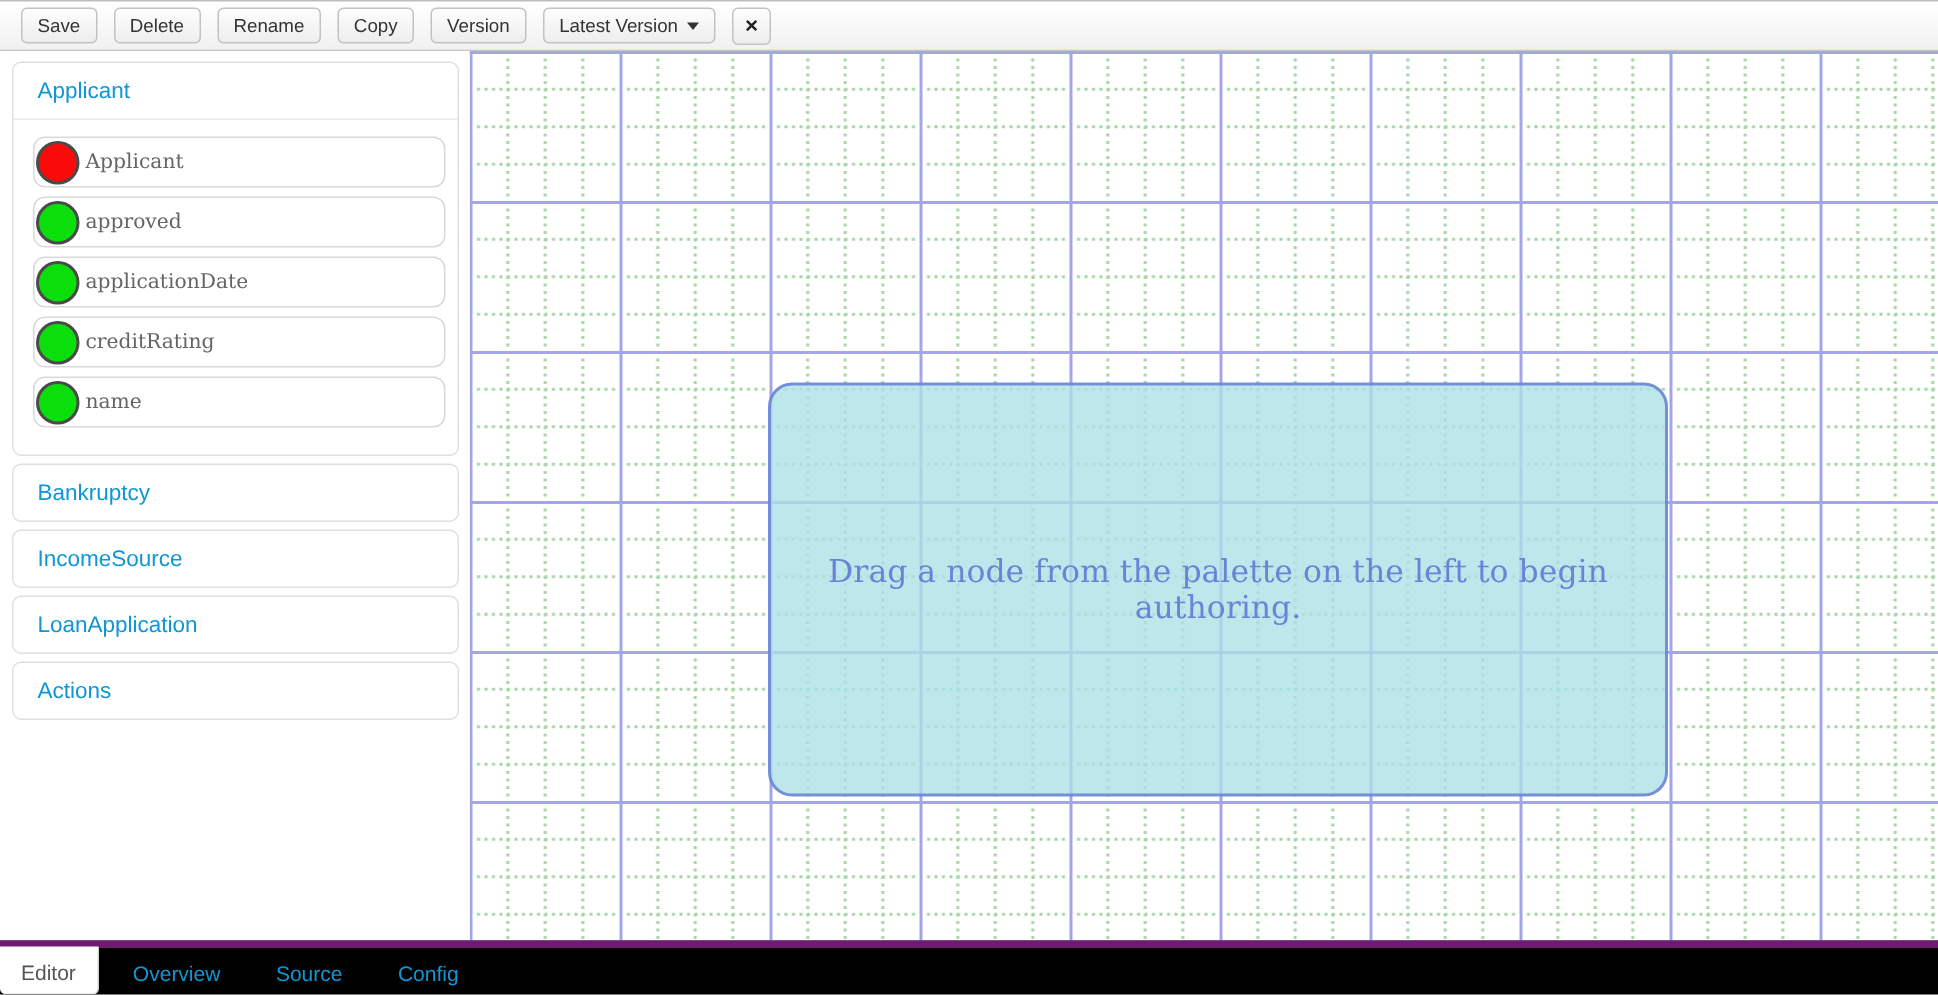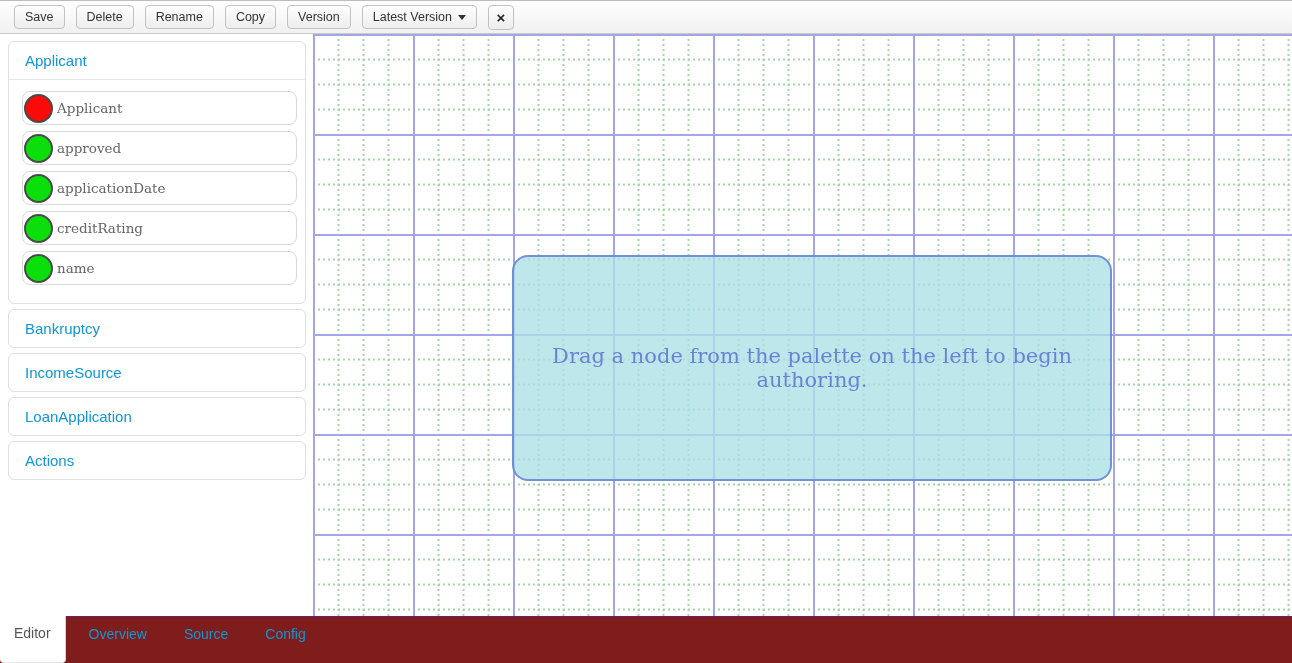--- a/index.html
+++ b/index.html
@@ -59,36 +59,36 @@
     margin-left: 4px; white-space: nowrap;
   }
 
   
   .canvas {
     position: absolute; left: 313px; top: 34px; width: 979px; height: 593px;
     background: #fff;
   }
   .canvas svg { position: absolute; left: 0; top: 0; }
   .placeholder {
-    position: absolute; left: 199px; top: 221px; width: 600px; height: 226px;
+    position: absolute; left: 199px; top: 221px; width: 600px; height: 276px;
     border: 2px solid rgba(90, 115, 210, 0.75);
     background: rgba(172, 224, 231, 0.78);
     border-radius: 16px;
     display: flex; align-items: center; justify-content: center;
     text-align: center;
   }
   .placeholder span {
     font-family: "DejaVu Serif", serif; font-size: 21px; color: #6a83d6;
     padding: 0 20px;
   }
 
   
   .tabbar {
-    position: absolute; left: 0; bottom: 0; width: 1292px; height: 47px;
-    background: #7f1d1d; border-top: 1px solid #701a75;
+    position: absolute; left: 0; bottom: 0; width: 1292px; height: 36px;
+    background: #000000; border-top: 5px solid #701a75;
     display: flex; align-items: stretch;
   }
   .tab {
     font-size: 14px; padding: 9px 14px; line-height: 1.2; cursor: pointer;
     text-decoration: none; display: inline-block;
   }
   .tab.active {
     margin-top: -1px; background: #fff; color: #555;
     border-right: 1px solid #d4d4d4; border-bottom: 1px solid #e5e5e5;
     border-radius: 0 0 4px 4px; padding-left: 14px;

